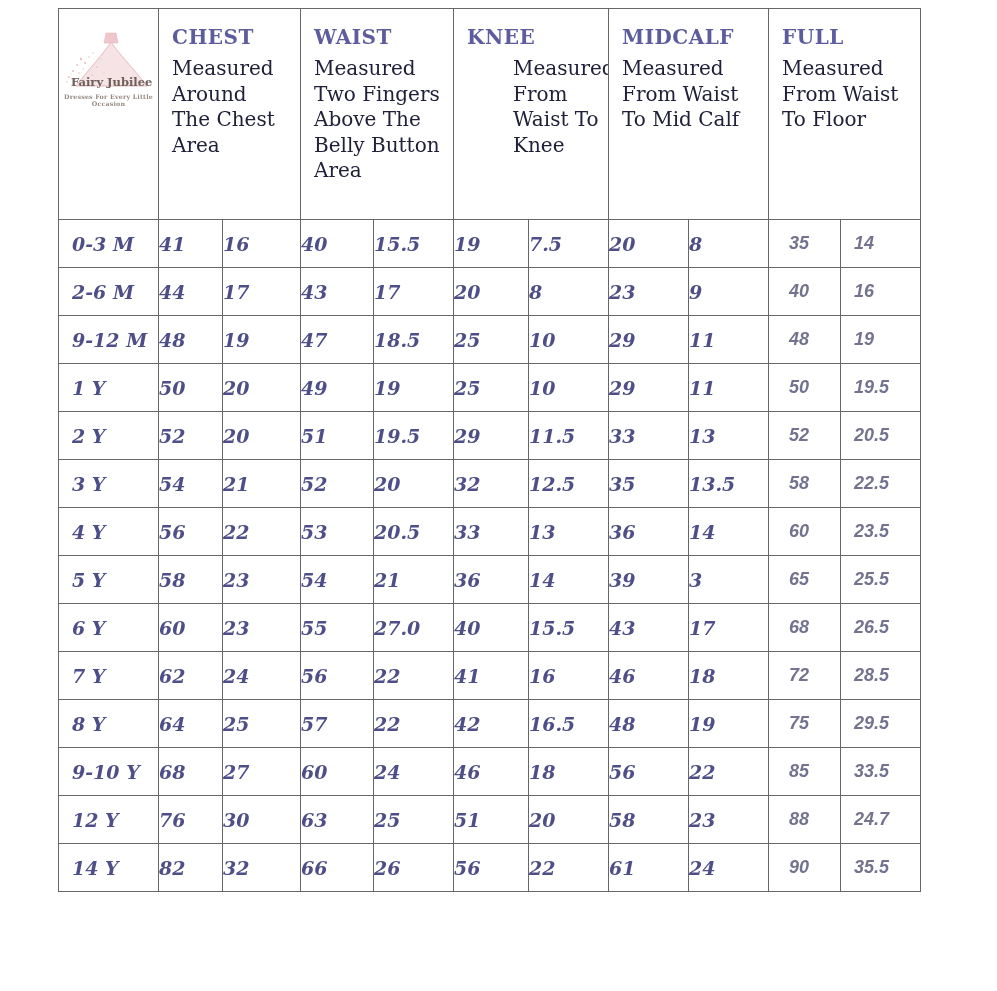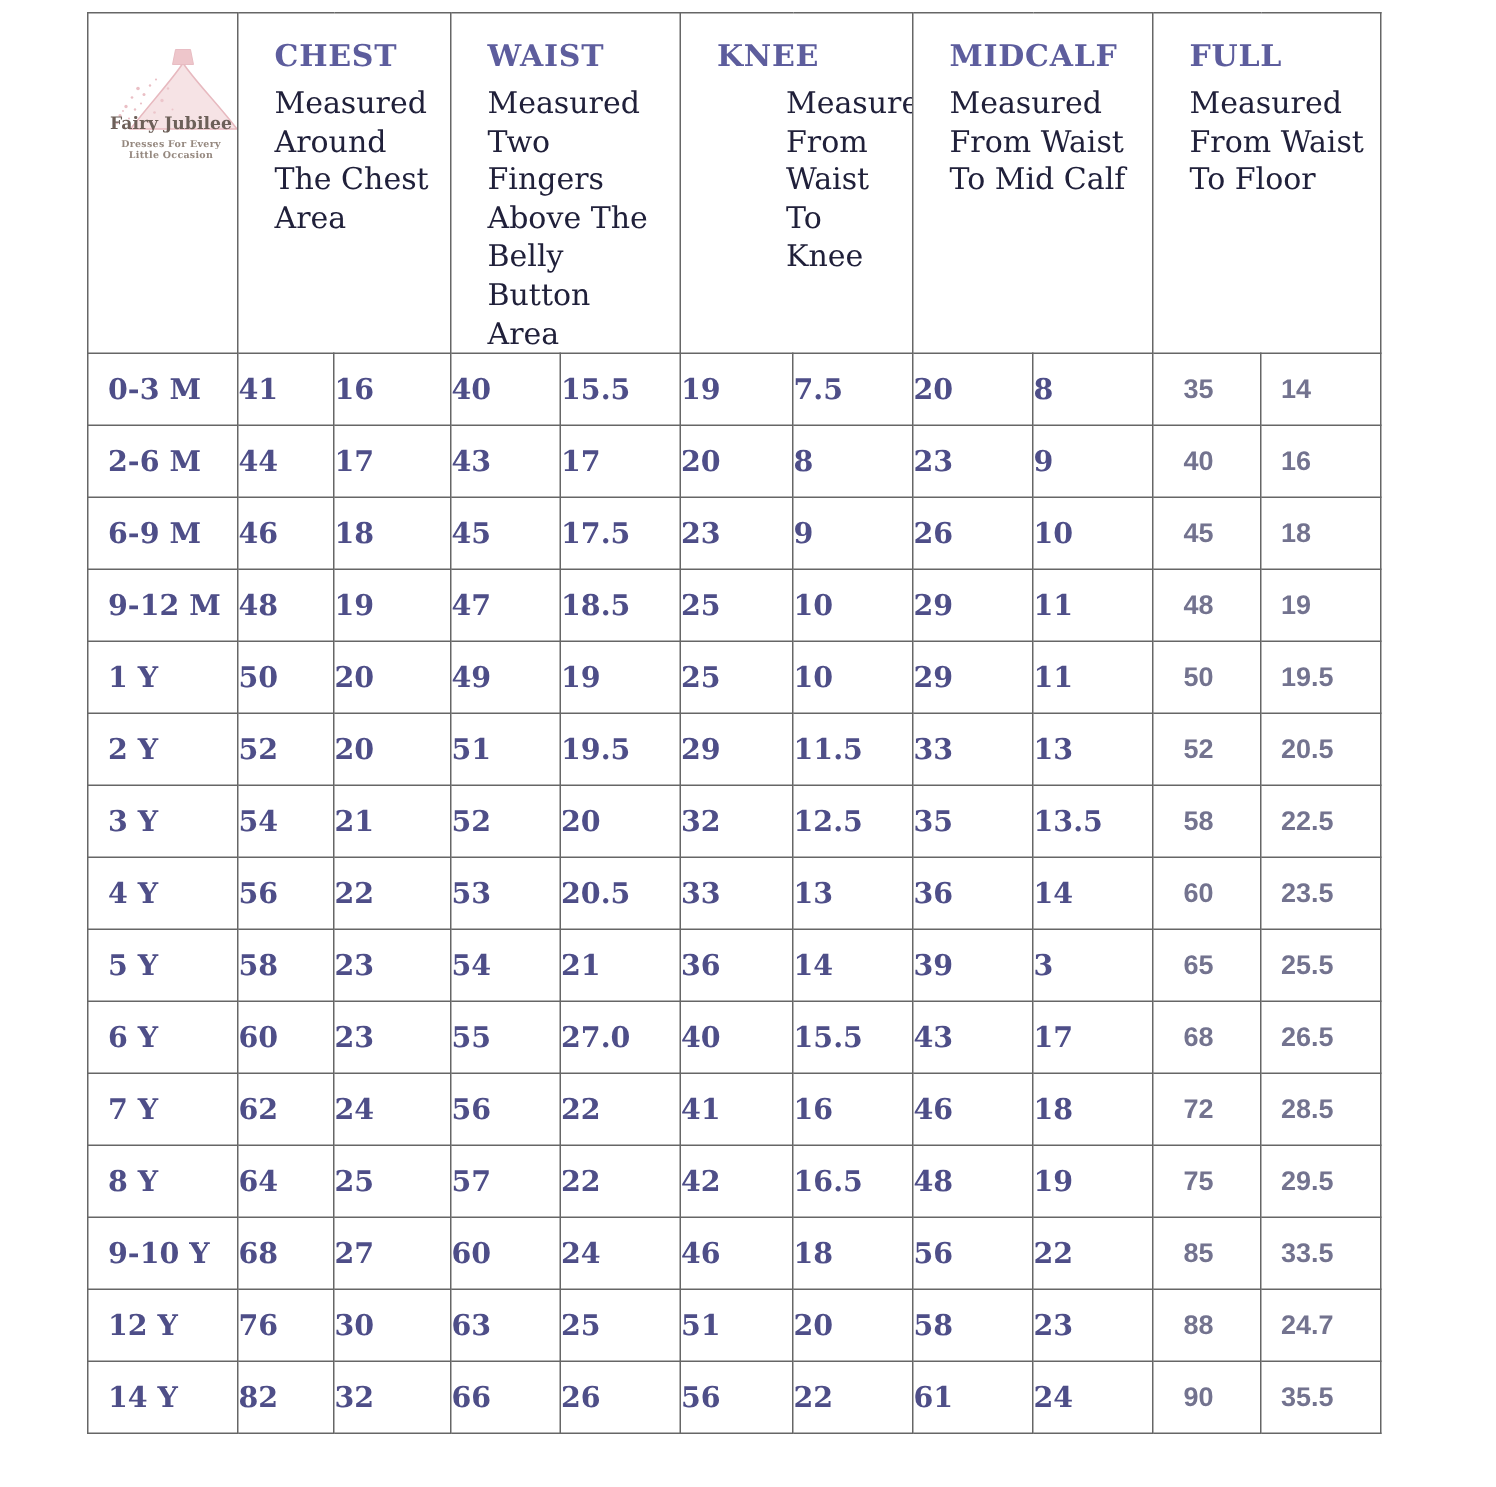--- a/index.html
+++ b/index.html
@@ -34,21 +34,20 @@
     vertical-align: middle;
     overflow: hidden;
     white-space: nowrap;
   }
 
   
   tr.legend-row th {
     height: 210px;
     vertical-align: top;
     white-space: normal;
-    padding-left: 11px;
   }
   .legend-inner { padding: 16px 8px 0 13px; }
   .col-title {
     font-family: "DejaVu Serif", serif;
     font-weight: 700;
     font-size: 20px;
     letter-spacing: 0.5px;
     color: var(--accent, #5d5d9d);
   }
   .col-desc {
@@ -76,23 +75,22 @@
   .logo-art {
     position: absolute;
     left: 0;
     top: 0;
     width: 100px;
     height: 64px;
   }
   .brand-name {
     position: absolute;
     top: 46px;
-    left: 0;
+    left: 12px;
     width: 100%;
-    text-align: center;
     font-family: "DejaVu Serif", serif;
     font-size: 11.5px;
     color: var(--brand-text, #6d6059);
   }
   .brand-tagline {
     position: absolute;
     top: 64px;
     left: 0;
     width: 100%;
     text-align: center;
@@ -108,21 +106,21 @@
     font-family: "DejaVu Serif", serif;
     font-weight: 700;
     font-size: 17px;
     letter-spacing: 0.5px;
     color: var(--ink-units, #4c4c8a);
     padding-left: 10px;
   }
   tr.units-row th.age-col { padding-left: 13px; }
 
   
-  tbody tr { height: 48px; }
+  tbody tr { height: 48px; font-style: italic; }
   tbody td {
     font-family: "DejaVu Serif", serif;
     font-weight: 700;
     font-size: 19px;
     color: var(--ink-data, #4e4e88);
     padding-left: 10px;
   }
   tbody td.age-col { padding-left: 13px; }
   tbody td.full-cm,
   tbody td.full-inch {
@@ -247,33 +245,20 @@
     <td>43</td>
     <td>17</td>
     <td>20</td>
     <td>8</td>
     <td>23</td>
     <td>9</td>
     <td class="full-cm">40</td>
     <td class="full-inch">16</td>
   </tr>
         <tr>
-    <td class="age-col">6-9 M</td>
-    <td>46</td>
-    <td>18</td>
-    <td>45</td>
-    <td>17.5</td>
-    <td>23</td>
-    <td>9</td>
-    <td>26</td>
-    <td>10</td>
-    <td class="full-cm">45</td>
-    <td class="full-inch">18</td>
-  </tr>
-        <tr>
     <td class="age-col">9-12 M</td>
     <td>48</td>
     <td>19</td>
     <td>47</td>
     <td>18.5</td>
     <td>25</td>
     <td>10</td>
     <td>29</td>
     <td>11</td>
     <td class="full-cm">48</td>

